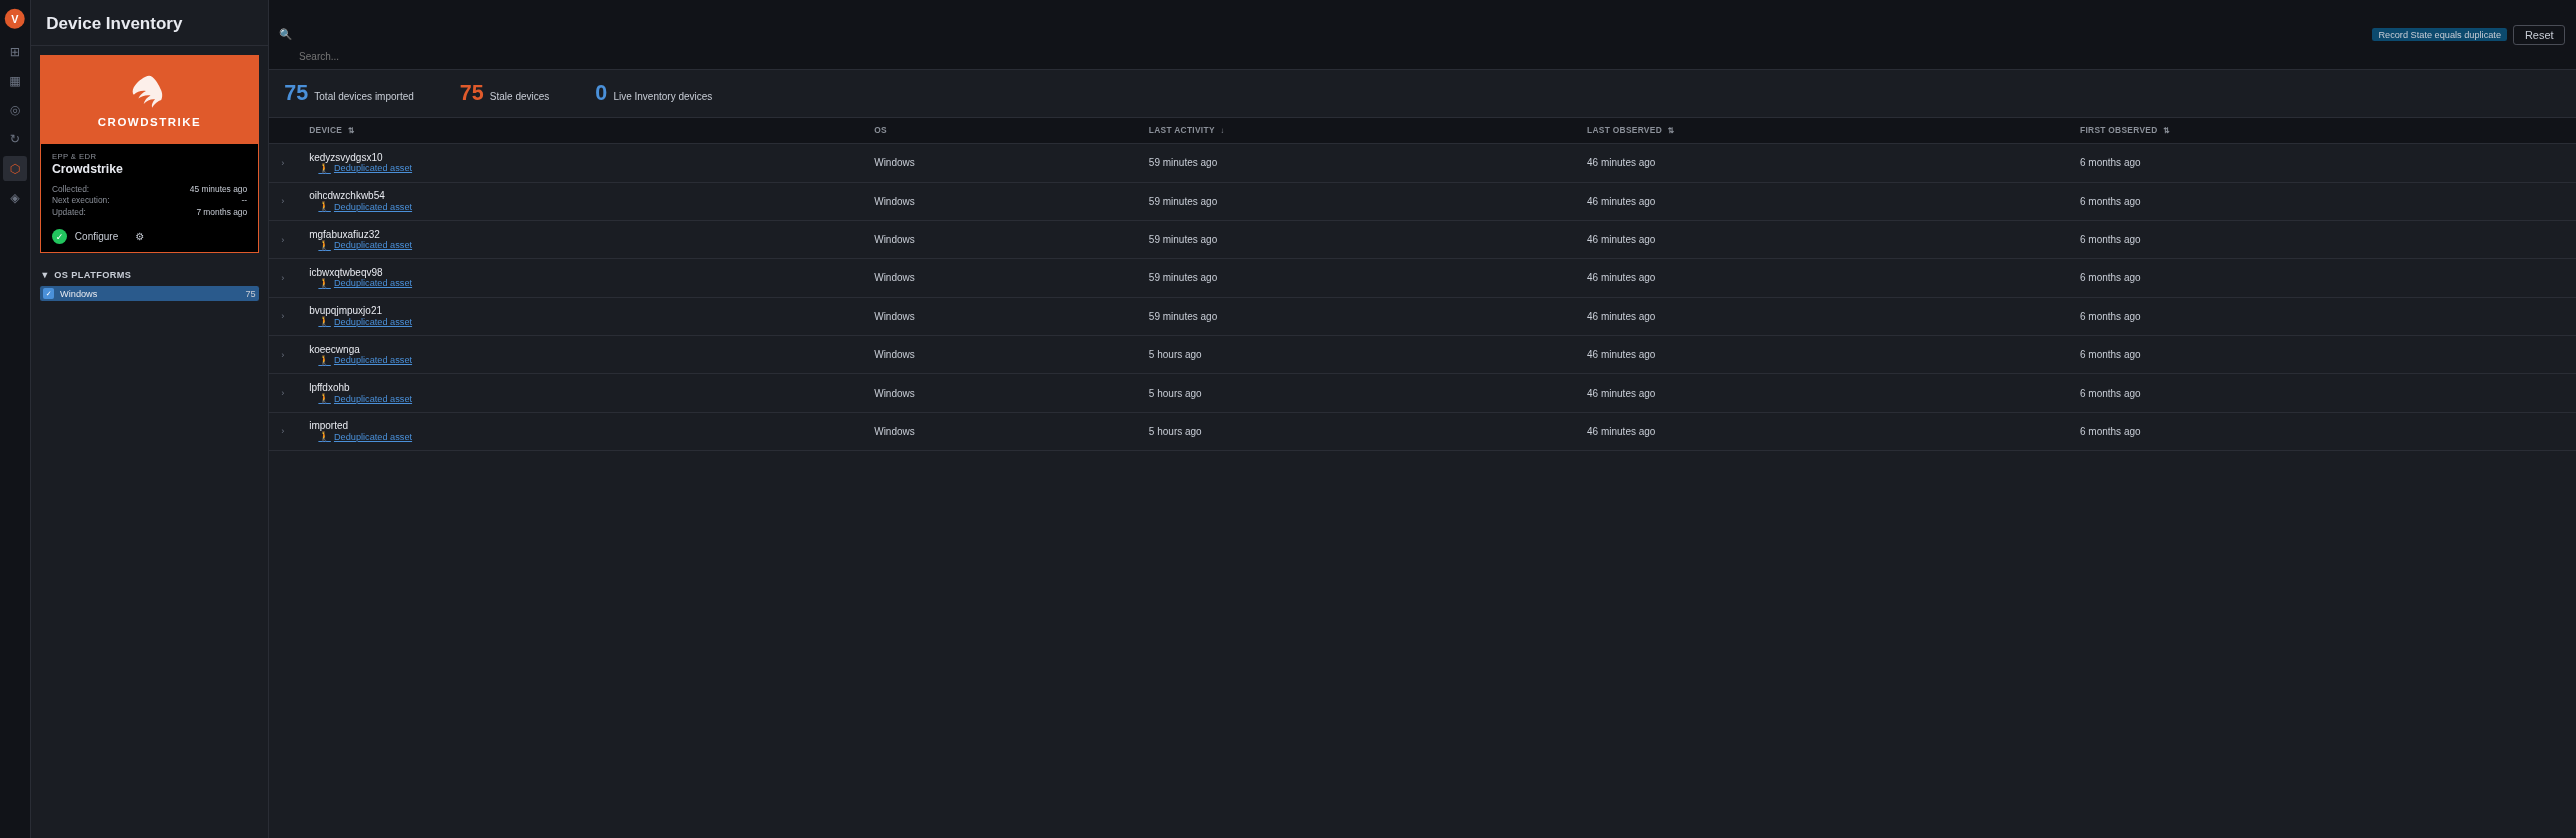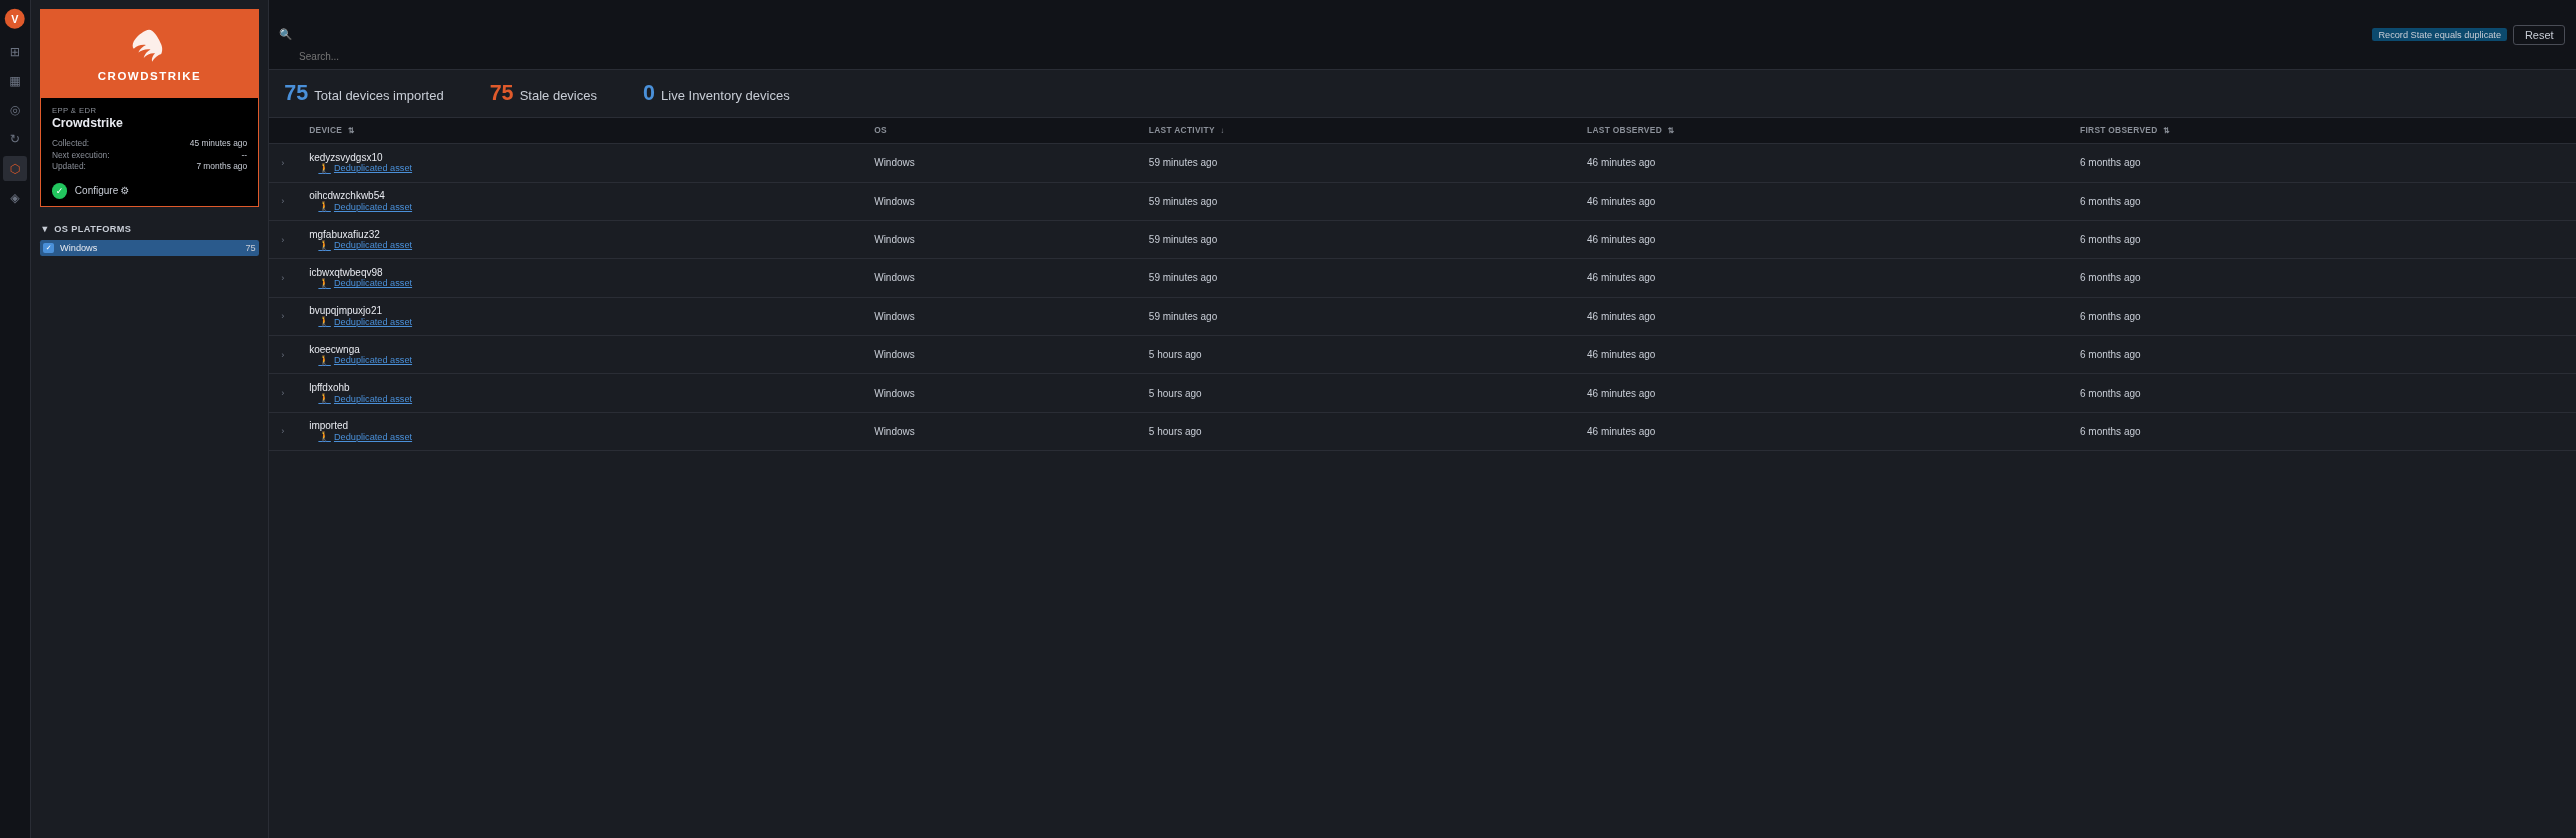--- a/index.html
+++ b/index.html
@@ -137,21 +137,21 @@
       font-size: 9.2px;
     }
     .configure-btn {
       background: none;
       border: none;
       color: #c8cdd6;
       cursor: pointer;
       font-size: 10px;
       display: flex;
       align-items: center;
-      gap: 2px;
+      gap: 17px;
     }
 
     
     .os-section {
       padding: 7.7px 9.2px;
     }
     .os-section-header {
       display: flex;
       align-items: center;
       gap: 4.6px;
@@ -256,21 +256,21 @@
       gap: 6.1px;
     }
     .stat-num {
       font-size: 21.5px;
       font-weight: 700;
       color: #4a90d9;
     }
     .stat-num.orange { color: #e05a2b; }
     .stat-num.cyan { color: #4a90d9; }
     .stat-label {
-      font-size: 13px;
+      font-size: 10px;
       color: #c8cdd6;
     }
 
     
     .table-container {
       flex: 1;
       overflow-y: auto;
     }
     table {
       width: 100%;
@@ -342,20 +342,23 @@
   </div>
   <div class="rail-icon">⊞</div>
   <div class="rail-icon">▦</div>
   <div class="rail-icon">◎</div>
   <div class="rail-icon">↻</div>
   <div class="rail-icon active">⬡</div>
   <div class="rail-icon">◈</div>
 </div>
 
 <div class="sidebar">
+  <div class="sidebar-header">
+    <h1>Device Inventory</h1>
+  </div>
 
   <div class="integration-card">
     <div class="card-banner">
       <div class="card-banner-logo">
 
         <svg width="46" height="38" viewBox="0 0 60 50" fill="none" xmlns="http://www.w3.org/2000/svg">
           <path d="M30 5 C25 5, 15 12, 10 20 C8 24, 8 28, 10 30 C14 26, 20 24, 26 25 C22 27, 18 30, 16 35 C20 32, 26 30, 32 31 C28 33, 24 37, 23 42 C27 38, 33 35, 38 36 C35 39, 33 43, 34 47 C37 42, 42 38, 46 37 C48 33, 48 27, 45 22 C42 15, 36 5, 30 5Z" fill="white" opacity="0.9"></path>
         </svg>
         <div class="crowdstrike-text">CROWDSTRIKE</div>
       </div>

